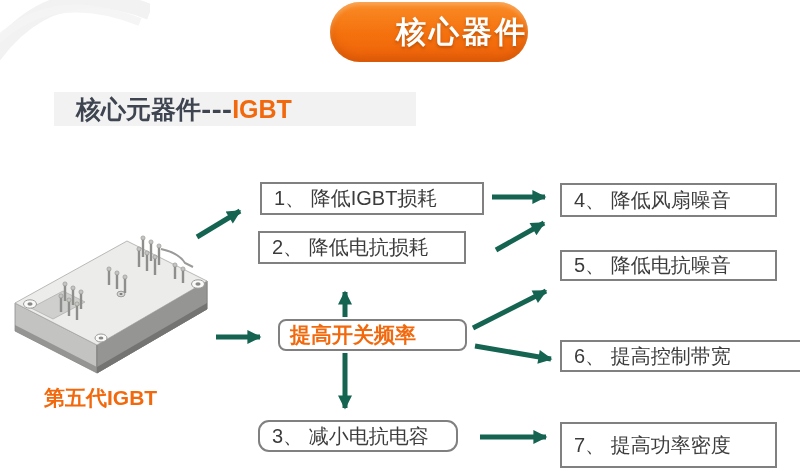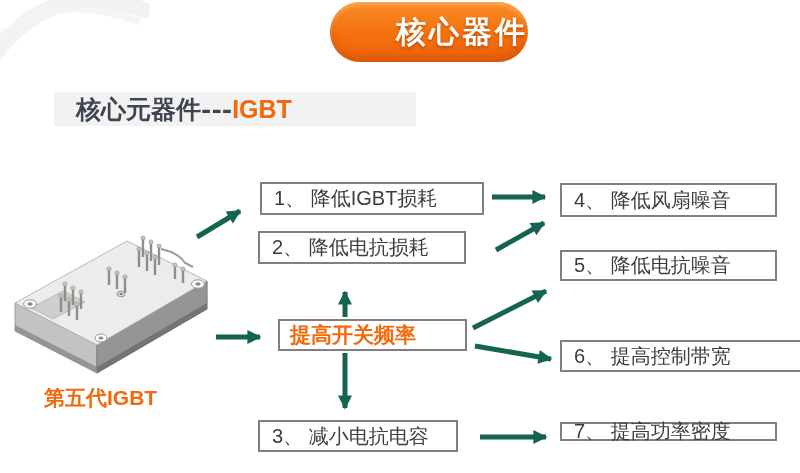--- a/index.html
+++ b/index.html
@@ -37,26 +37,26 @@
 
   
   .node{
     background:#ffffff;border:2px solid #808080;box-sizing:border-box;
     display:flex;align-items:center;
     font-size:20px;color:#3C3C3C;white-space:nowrap;
   }
   .node span{padding-left:12px;}
   #box1{left:260px;top:182px;width:224px;height:33px;text-align:right;}
   #box2{left:258px;top:231px;width:208px;height:33px;}
-  #boxC{left:278px;top:319px;width:189px;height:32px;}
-  #box3{left:258px;top:420px;width:200px;height:32px;}
+  #boxC{left:278px;top:319px;width:189px;height:32px;border-radius:8px;}
+  #box3{left:258px;top:420px;width:200px;height:32px;border-radius:11px;}
   #box4{left:560px;top:183px;width:217px;height:34px;}
   #box5{left:560px;top:250px;width:217px;height:31px;}
   #box6{left:560px;top:340px;width:259px;height:32px;}
-  #box7{left:560px;top:422px;width:217px;height:19px;}
+  #box7{left:560px;top:422px;width:217px;height:46px;}
   #boxC span{color:#F2690D;font-weight:bold;font-size:21px;padding-left:10px;}
 
   
   .caption{
     left:44px;top:384px;width:160px;
     color:#F2690D;font-weight:bold;font-size:21px;
   }
 
   
   .arrows{left:0;top:0;width:800px;height:473px;pointer-events:none;}

